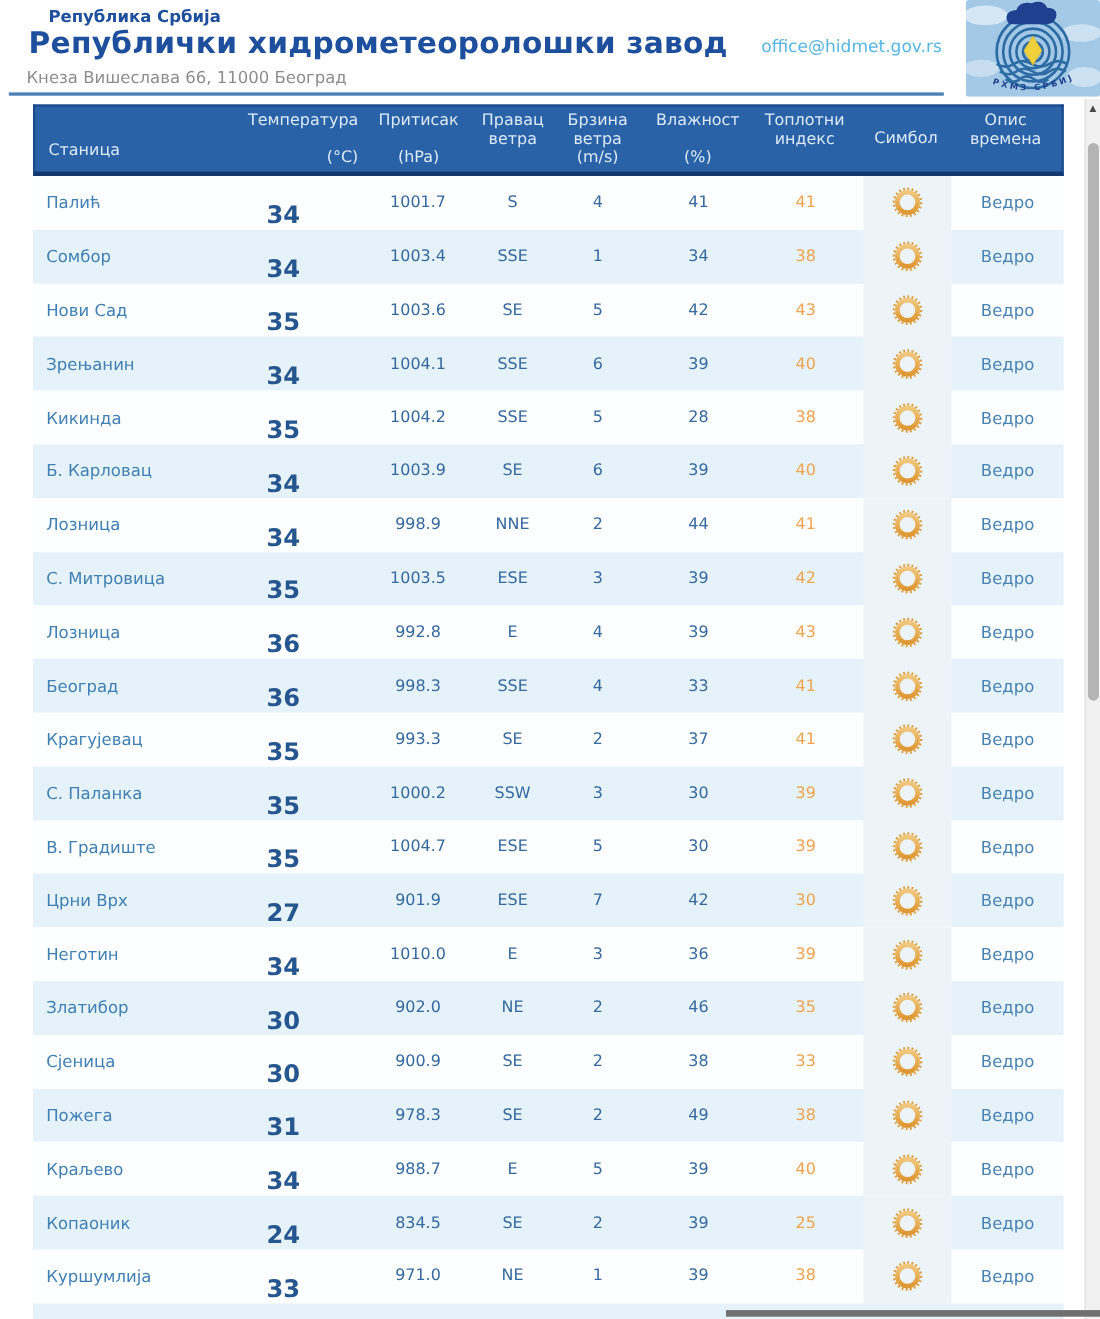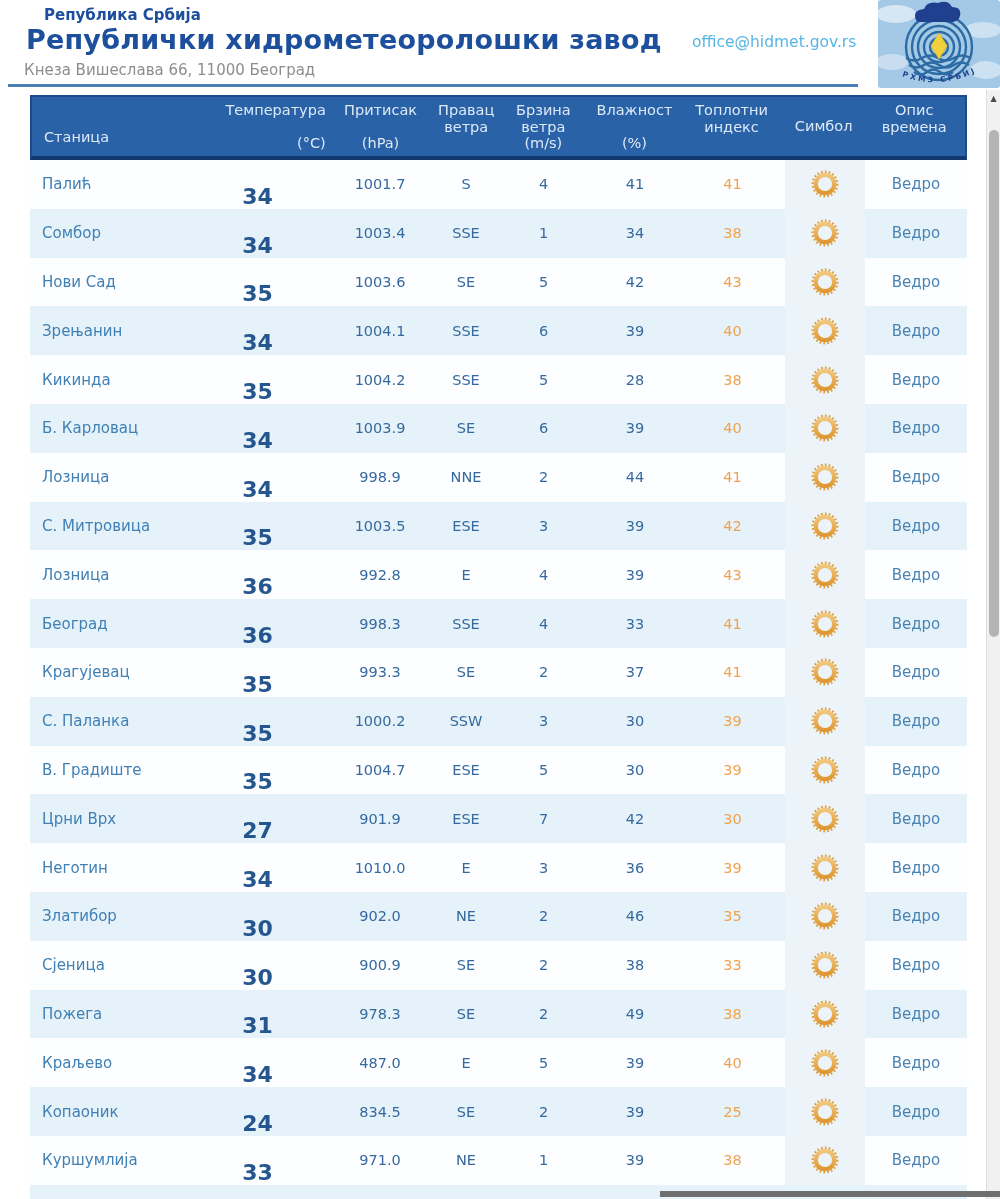--- a/index.html
+++ b/index.html
@@ -457,21 +457,21 @@
               <circle cx="15" cy="15" r="12.3" fill="none" stroke="#dd9f41" stroke-width="2.4" stroke-dasharray="1.7 2.13"></circle>
               <circle cx="15" cy="15" r="9.2" fill="none" stroke="url(#sunGrad)" stroke-width="4.2"></circle>
             </svg>
           </span>
         </div>
         <div class="cell c8 desc">Ведро</div>
       </div>
       <div class="trow">
         <div class="cell c0 station">Краљево</div>
         <div class="cell c1 temp">34</div>
-        <div class="cell c2">487.0</div>
+        <div class="cell c2">988.7</div>
         <div class="cell c3">E</div>
         <div class="cell c4">5</div>
         <div class="cell c5">39</div>
         <div class="cell c6 heat">40</div>
         <div class="cell c7 sym">
           <span class="sun-icon-wrap">
             <svg width="30" height="30" viewBox="0 0 30 30">
               <circle cx="15" cy="15" r="12.3" fill="none" stroke="#dd9f41" stroke-width="2.4" stroke-dasharray="1.7 2.13"></circle>
               <circle cx="15" cy="15" r="9.2" fill="none" stroke="url(#sunGrad)" stroke-width="4.2"></circle>
             </svg>

